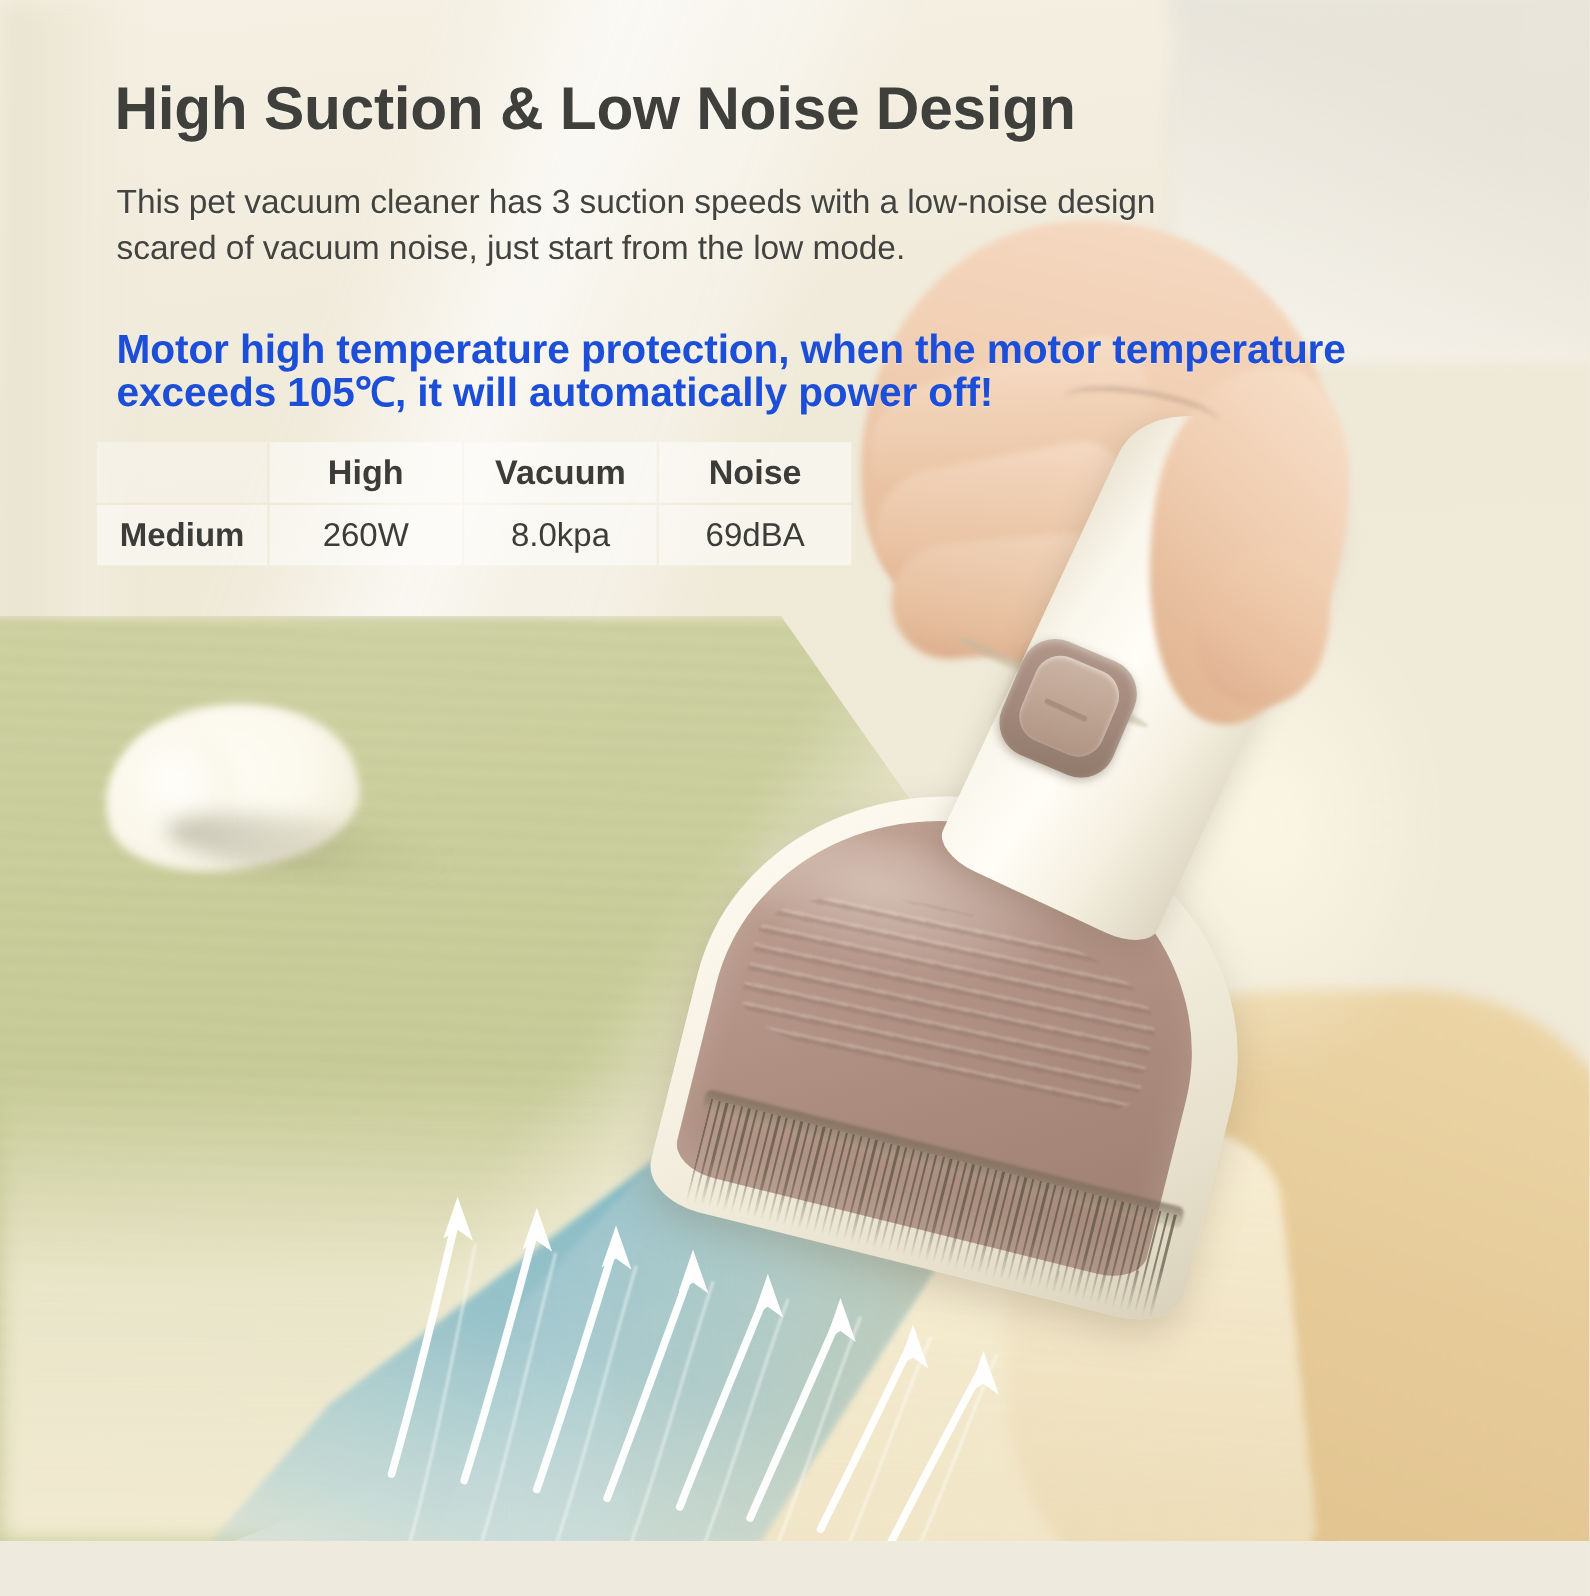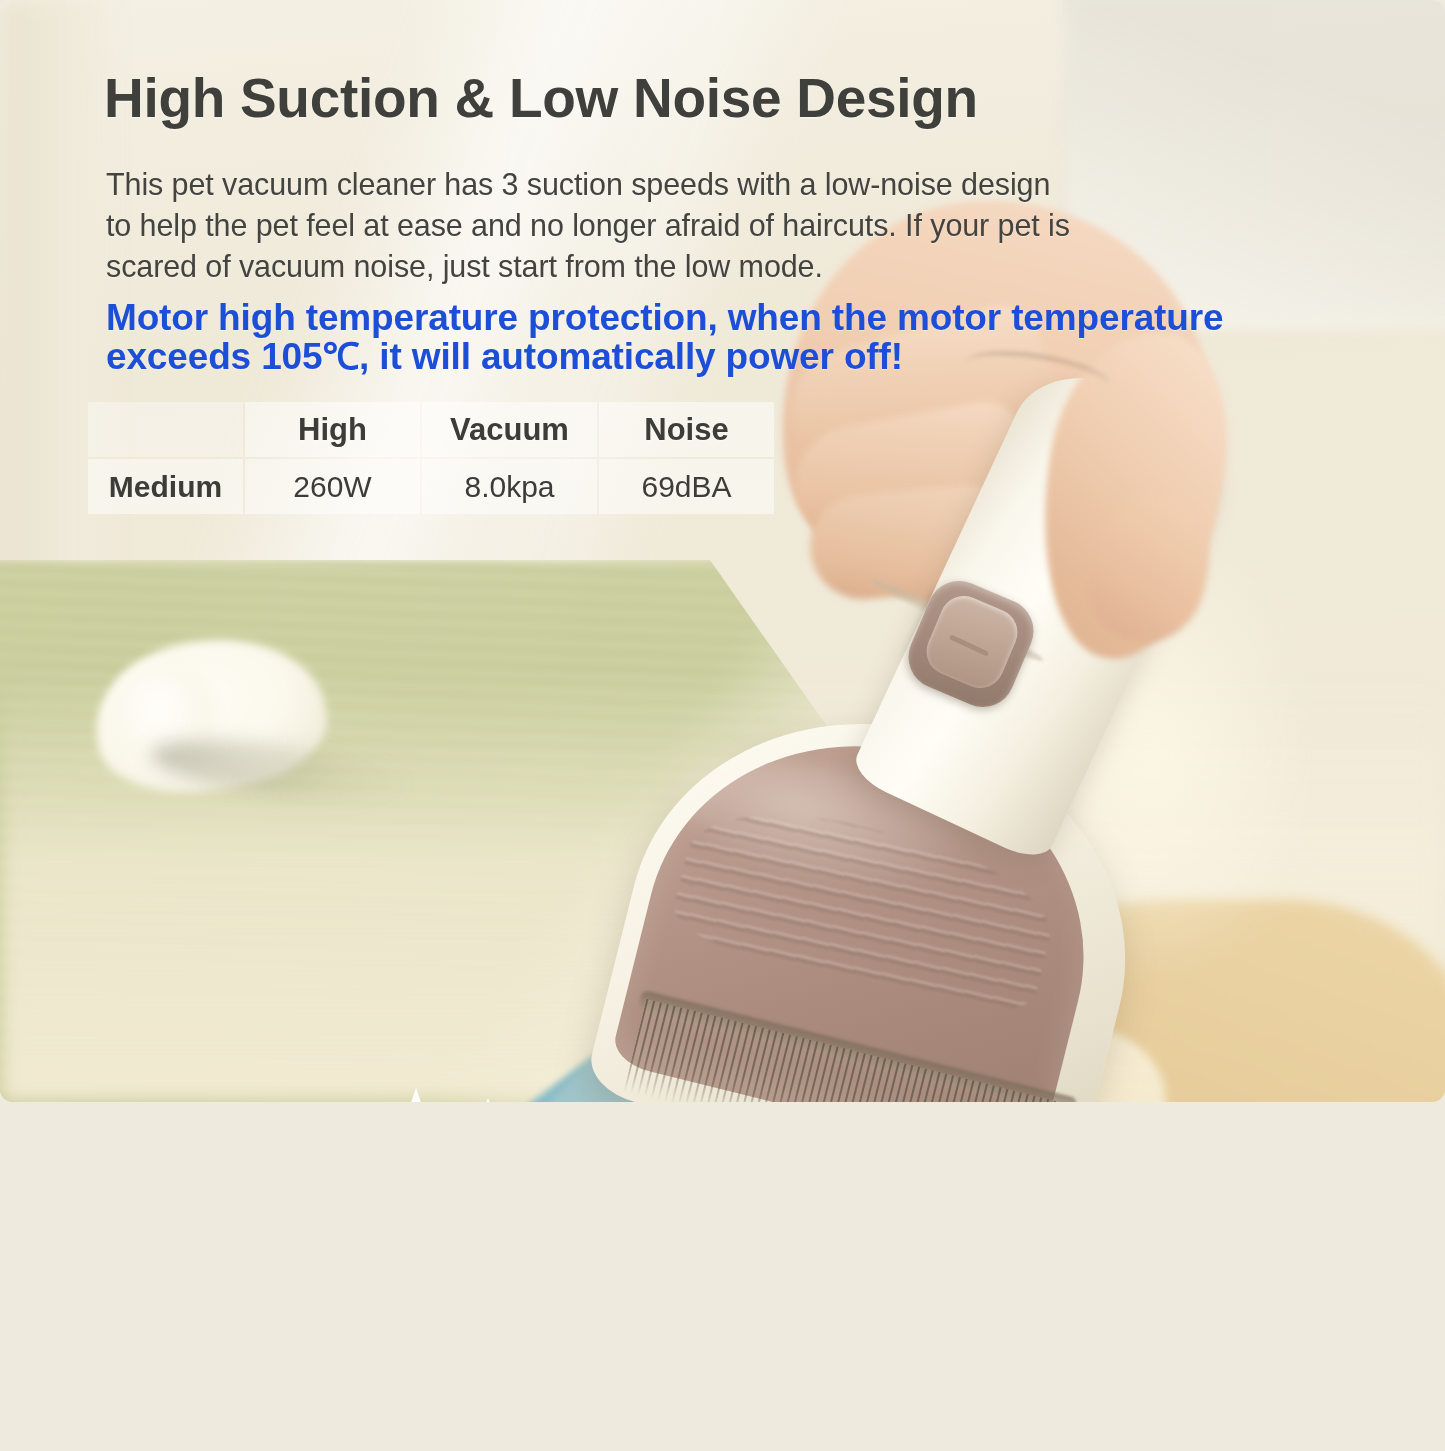--- a/index.html
+++ b/index.html
@@ -1,22 +1,21 @@
 <!DOCTYPE html>
 <html><head>
 <meta charset="utf-8">
 <style>
   * { margin:0; padding:0; box-sizing:border-box; }
   html,body { width:1445px; height:1451px; overflow:hidden; background:#efeade; }
   body { font-family:"Liberation Sans", sans-serif; }
 
   #stage {
-    position:relative; width:1445px; height:1102px; overflow:hidden;
+    position:relative; width:1445px; height:1401px; overflow:hidden;
     background:#f2eee2;
-    border-radius:13px;
   }
 
   
   .layer { position:absolute; }
 
   
   #bg-base {
     inset:0;
     background:
       linear-gradient(175deg, #f4f0e3 0%, #efe9d8 30%, #f0ead9 55%, #efe8d6 100%);
@@ -441,21 +440,20 @@
   <div class="layer" id="thumb"></div>
   <div class="layer" id="thumbnail"></div>
   <div class="layer" id="knuckle-line"></div>
 
   <div id="content">
 
     <div id="title">High Suction &amp; Low Noise Design</div>
 
     <div id="para">
       <div class="pline">This pet vacuum cleaner has 3 suction speeds with a low-noise design</div>
-      <div class="pline">to help the pet feel at ease and no longer afraid of haircuts.  If your pet is</div>
       <div class="pline">scared of vacuum noise, just start from the low mode.</div>
     </div>
 
     <div id="warn">
       <div class="wline">Motor high temperature protection, when the motor temperature</div>
       <div class="wline">exceeds 105℃, it will automatically power off!</div>
     </div>
 
     <table id="spec-table">
       <colgroup>

